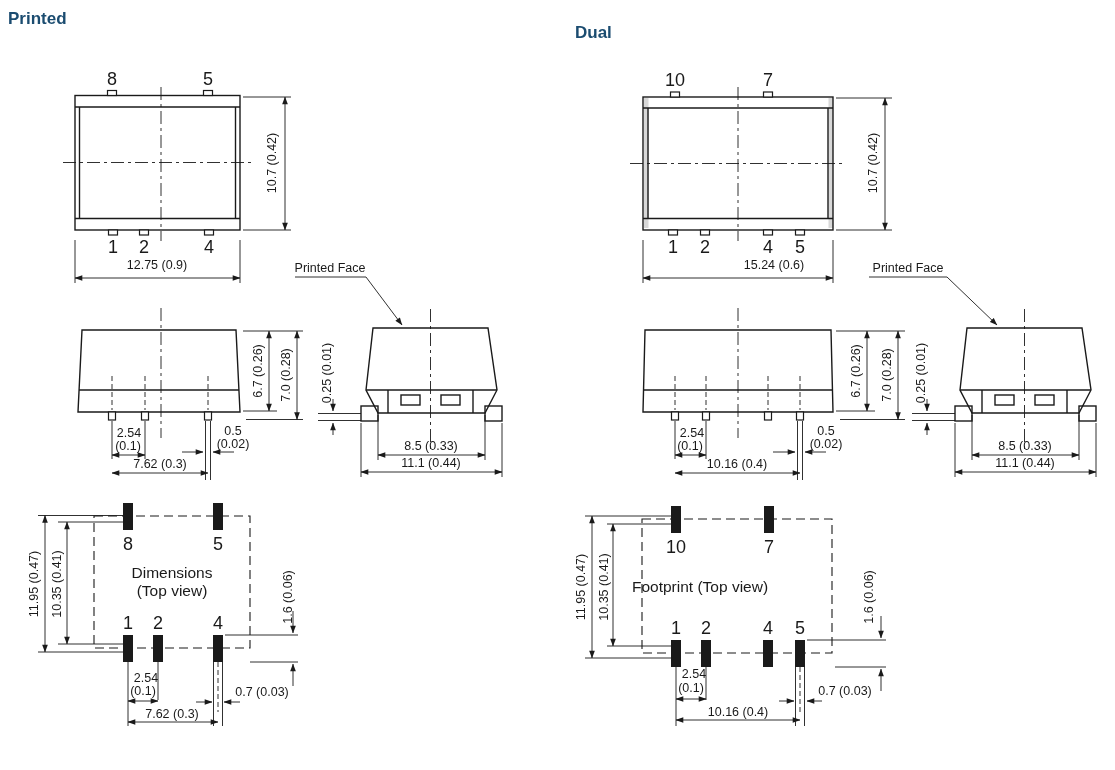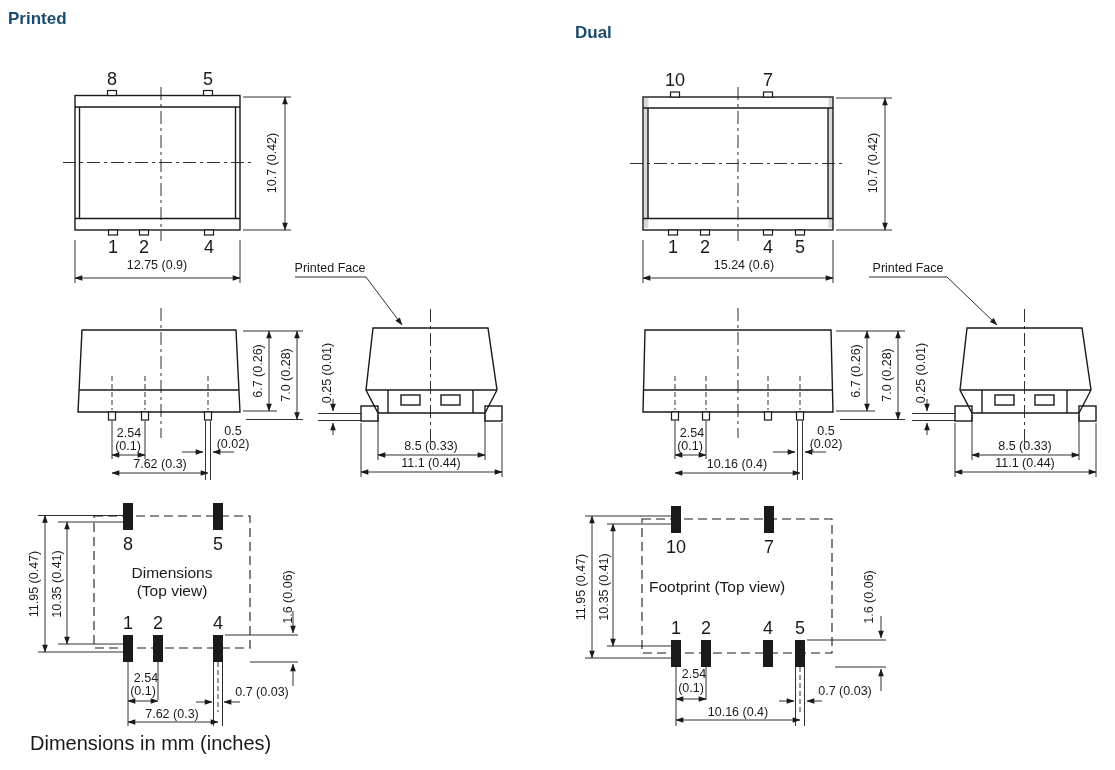--- a/index.html
+++ b/index.html
@@ -275,45 +275,44 @@
   <span class="lb dim" style="left:143px;top:691px">(0.1)</span>
   <span class="lb dim" style="left:262px;top:692px">0.7 (0.03)</span>
   <span class="lb dim" style="left:172px;top:714px">7.62 (0.3)</span>
 
   <span class="lb pin" style="left:675px;top:80px">10</span>
   <span class="lb pin" style="left:768px;top:80px">7</span>
   <span class="lb pin" style="left:673px;top:247px">1</span>
   <span class="lb pin" style="left:705px;top:247px">2</span>
   <span class="lb pin" style="left:768px;top:247px">4</span>
   <span class="lb pin" style="left:800px;top:247px">5</span>
-  <span class="lb dim" style="left:744px;top:265px">15.24 (0.6)</span>
+  <span class="lb dim" style="left:774px;top:265px">15.24 (0.6)</span>
   <span class="lb dim rot" style="left:873px;top:163px">10.7 (0.42)</span>
 
   <span class="lb dim rot" style="left:856px;top:371px">6.7 (0.26)</span>
   <span class="lb dim rot" style="left:887px;top:375px">7.0 (0.28)</span>
   <span class="lb dim" style="left:692px;top:433px">2.54</span>
   <span class="lb dim" style="left:690px;top:446px">(0.1)</span>
   <span class="lb dim" style="left:826px;top:431px">0.5</span>
   <span class="lb dim" style="left:826px;top:444px">(0.02)</span>
   <span class="lb dim" style="left:737px;top:464px">10.16 (0.4)</span>
 
   <span class="lb dim" style="left:908px;top:268px">Printed Face</span>
   <span class="lb dim rot" style="left:921px;top:373px">0.25 (0.01)</span>
   <span class="lb dim" style="left:1025px;top:446px">8.5 (0.33)</span>
   <span class="lb dim" style="left:1025px;top:463px">11.1 (0.44)</span>
 
   <span class="lb dim rot" style="left:581px;top:587px">11.95 (0.47)</span>
   <span class="lb dim rot" style="left:604px;top:587px">10.35 (0.41)</span>
-  <span class="lb ftitle" style="left:717px;top:587px">Footprint (Top view)</span>
+  <span class="lb ftitle" style="left:700px;top:587px">Footprint (Top view)</span>
   <span class="lb pin" style="left:676px;top:547px">10</span>
   <span class="lb pin" style="left:769px;top:547px">7</span>
   <span class="lb pin" style="left:676px;top:628px">1</span>
   <span class="lb pin" style="left:706px;top:628px">2</span>
   <span class="lb pin" style="left:768px;top:628px">4</span>
   <span class="lb pin" style="left:800px;top:628px">5</span>
   <span class="lb dim rot" style="left:869px;top:597px">1.6 (0.06)</span>
   <span class="lb dim" style="left:694px;top:674px">2.54</span>
   <span class="lb dim" style="left:691px;top:688px">(0.1)</span>
   <span class="lb dim" style="left:845px;top:691px">0.7 (0.03)</span>
   <span class="lb dim" style="left:738px;top:712px">10.16 (0.4)</span>
 
-  <span class="note" style="left:30px;top:733px">Dimensions in mm (inches)</span>
 </div>
 
 </body></html>

